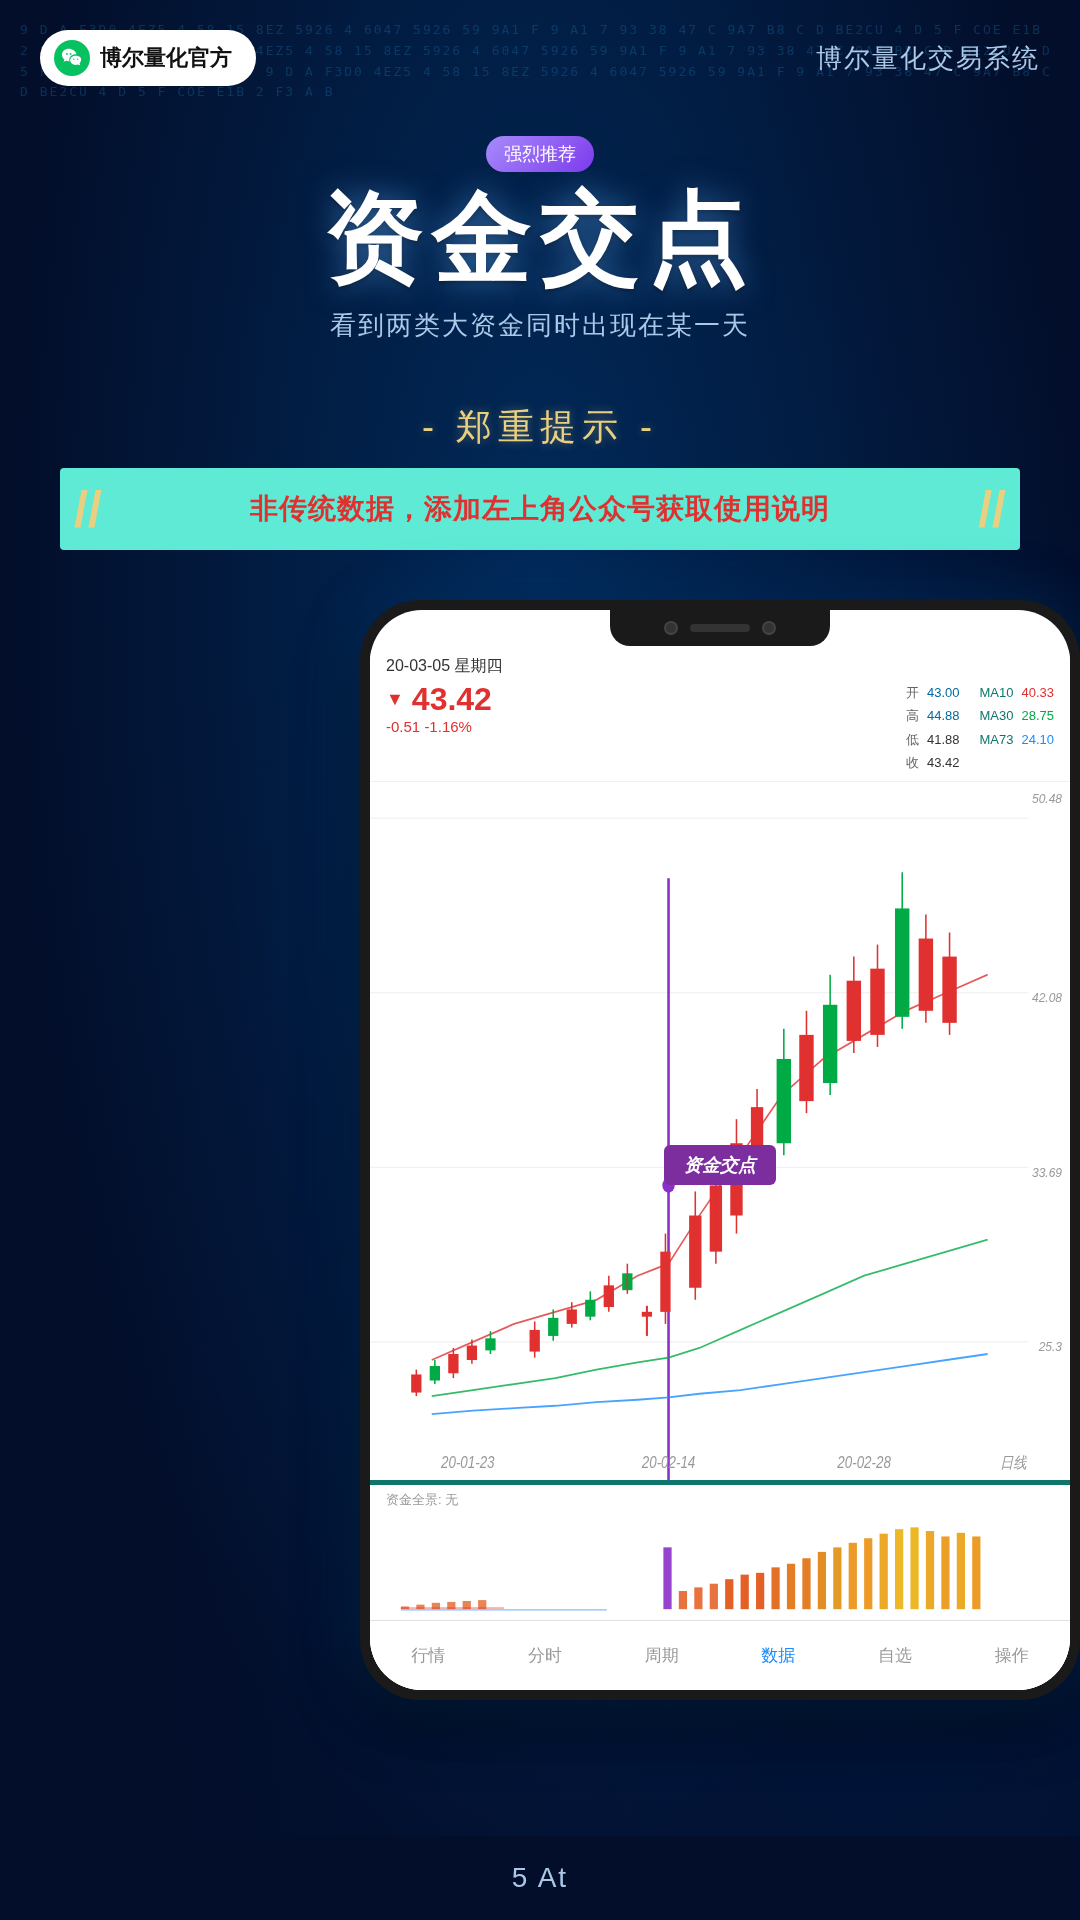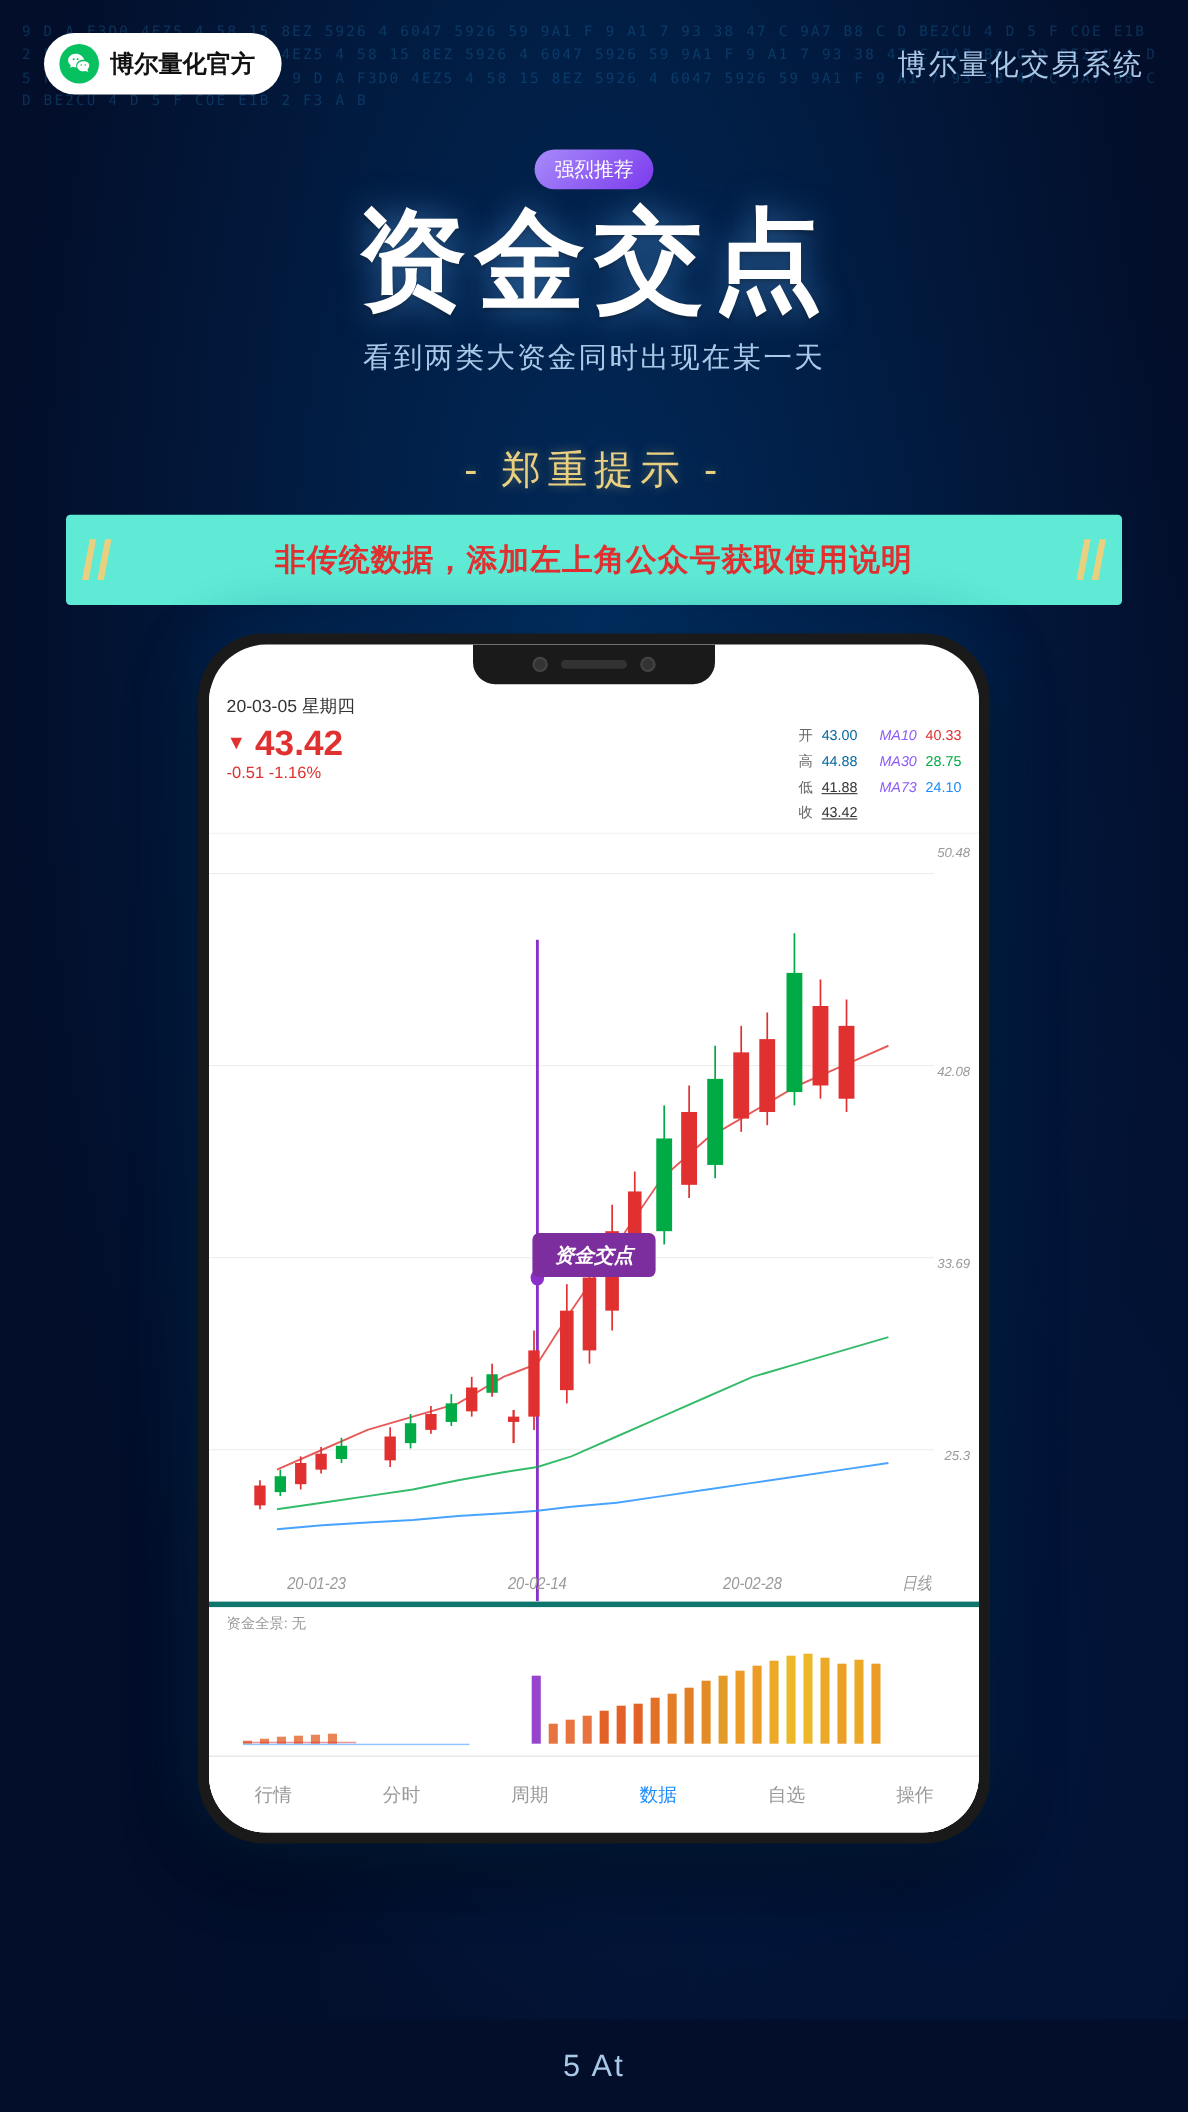--- a/index.html
+++ b/index.html
@@ -161,22 +161,22 @@
       color: #e03030;
       font-weight: 600;
       letter-spacing: 1px;
     }
 
     
     .phone-wrapper {
       position: relative;
       z-index: 5;
       display: flex;
-      justify-content: center;
-      margin-top: 26px;
+      justify-content: flex-end;
+      margin-top: 50px;
     }
 
     .phone-outer {
       width: 720px;
       height: 1100px;
       background: #1a1a1a;
       border-radius: 60px;
       padding: 10px;
       box-shadow: 0 0 60px rgba(0,100,200,0.3), 0 20px 60px rgba(0,0,0,0.8);
       position: relative;
@@ -290,36 +290,36 @@
     .stock-middle-vals {
       display: flex;
       flex-direction: column;
       font-size: 13px;
       color: #333;
       line-height: 1.8;
       margin-left: 8px;
     }
 
     .val-red { color: #0369a1; }
-    .val-black { color: #333; text-decoration: underline; }
+    .val-black { color: #333; }
 
     .stock-ma {
       margin-left: 20px;
       display: flex;
       flex-direction: column;
       font-size: 13px;
       line-height: 1.8;
     }
 
     .ma-item {
       display: flex;
       gap: 8px;
     }
 
-    .ma-label { color: #8b5cf6; font-style: italic; }
+    .ma-label { color: #0f766e; }
     .ma-val-red { color: #e03030; }
     .ma-val-green { color: #00aa44; }
     .ma-val-blue { color: #1a8cff; }
 
     
     .chart-area {
       flex: 1;
       position: relative;
       background: white;
       overflow: hidden;

